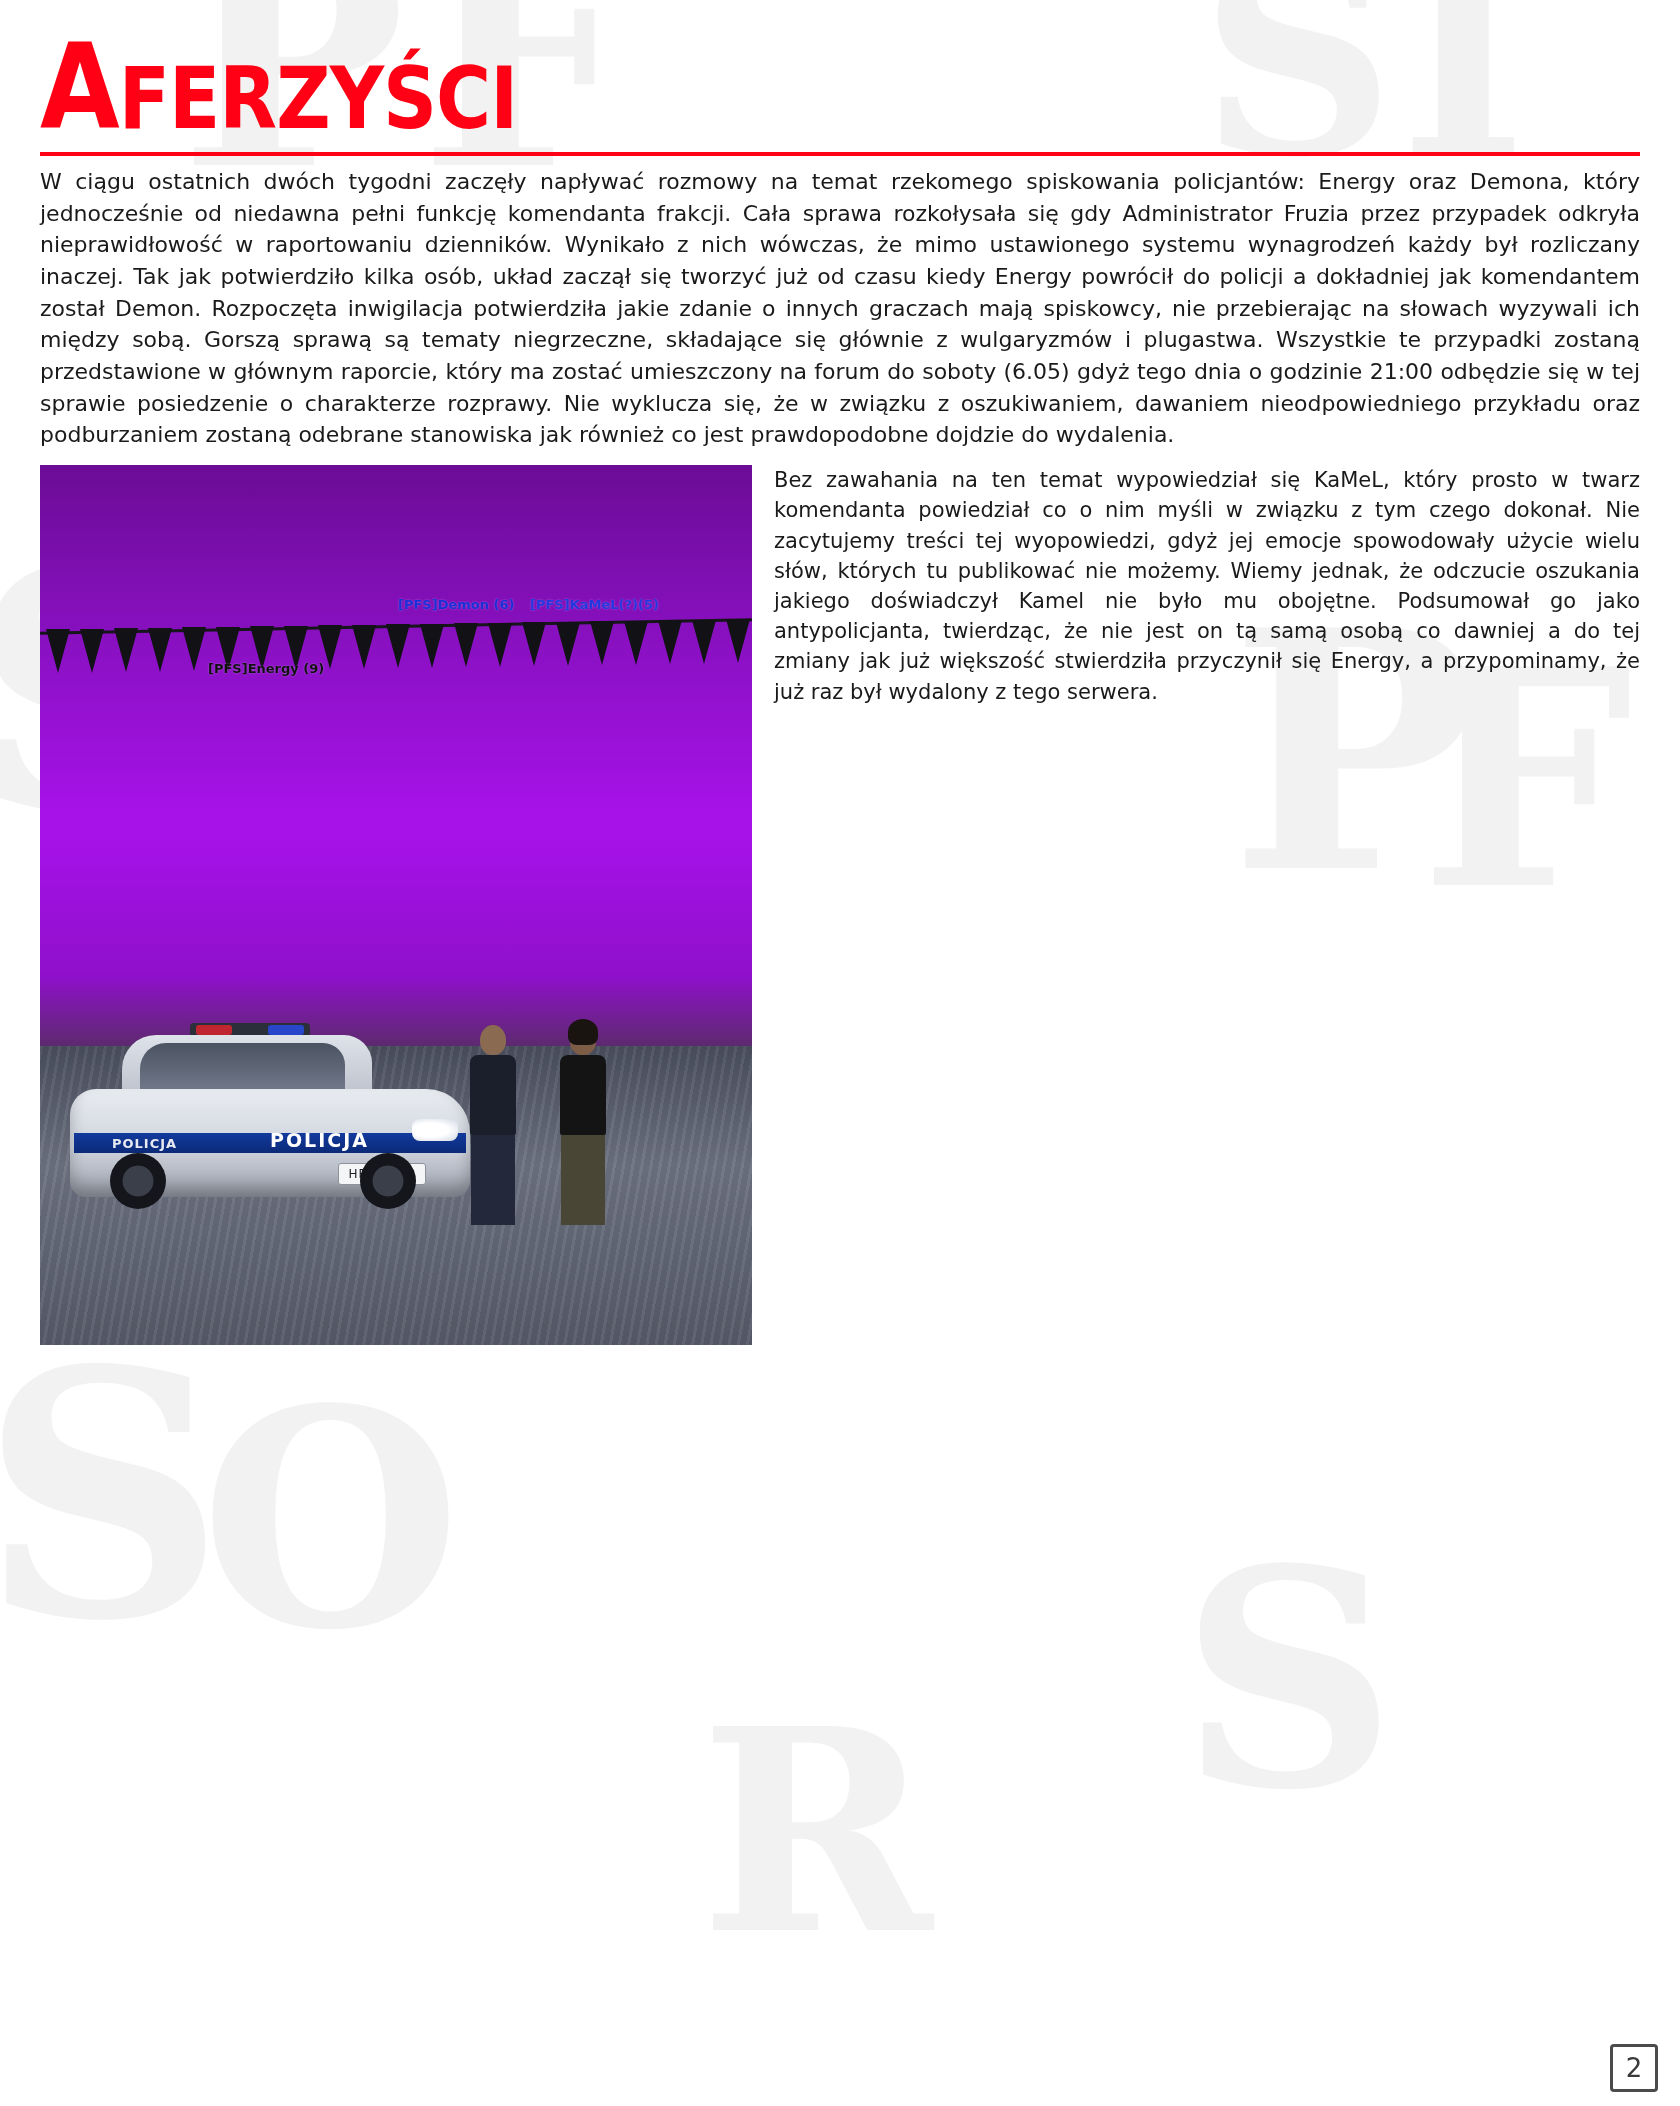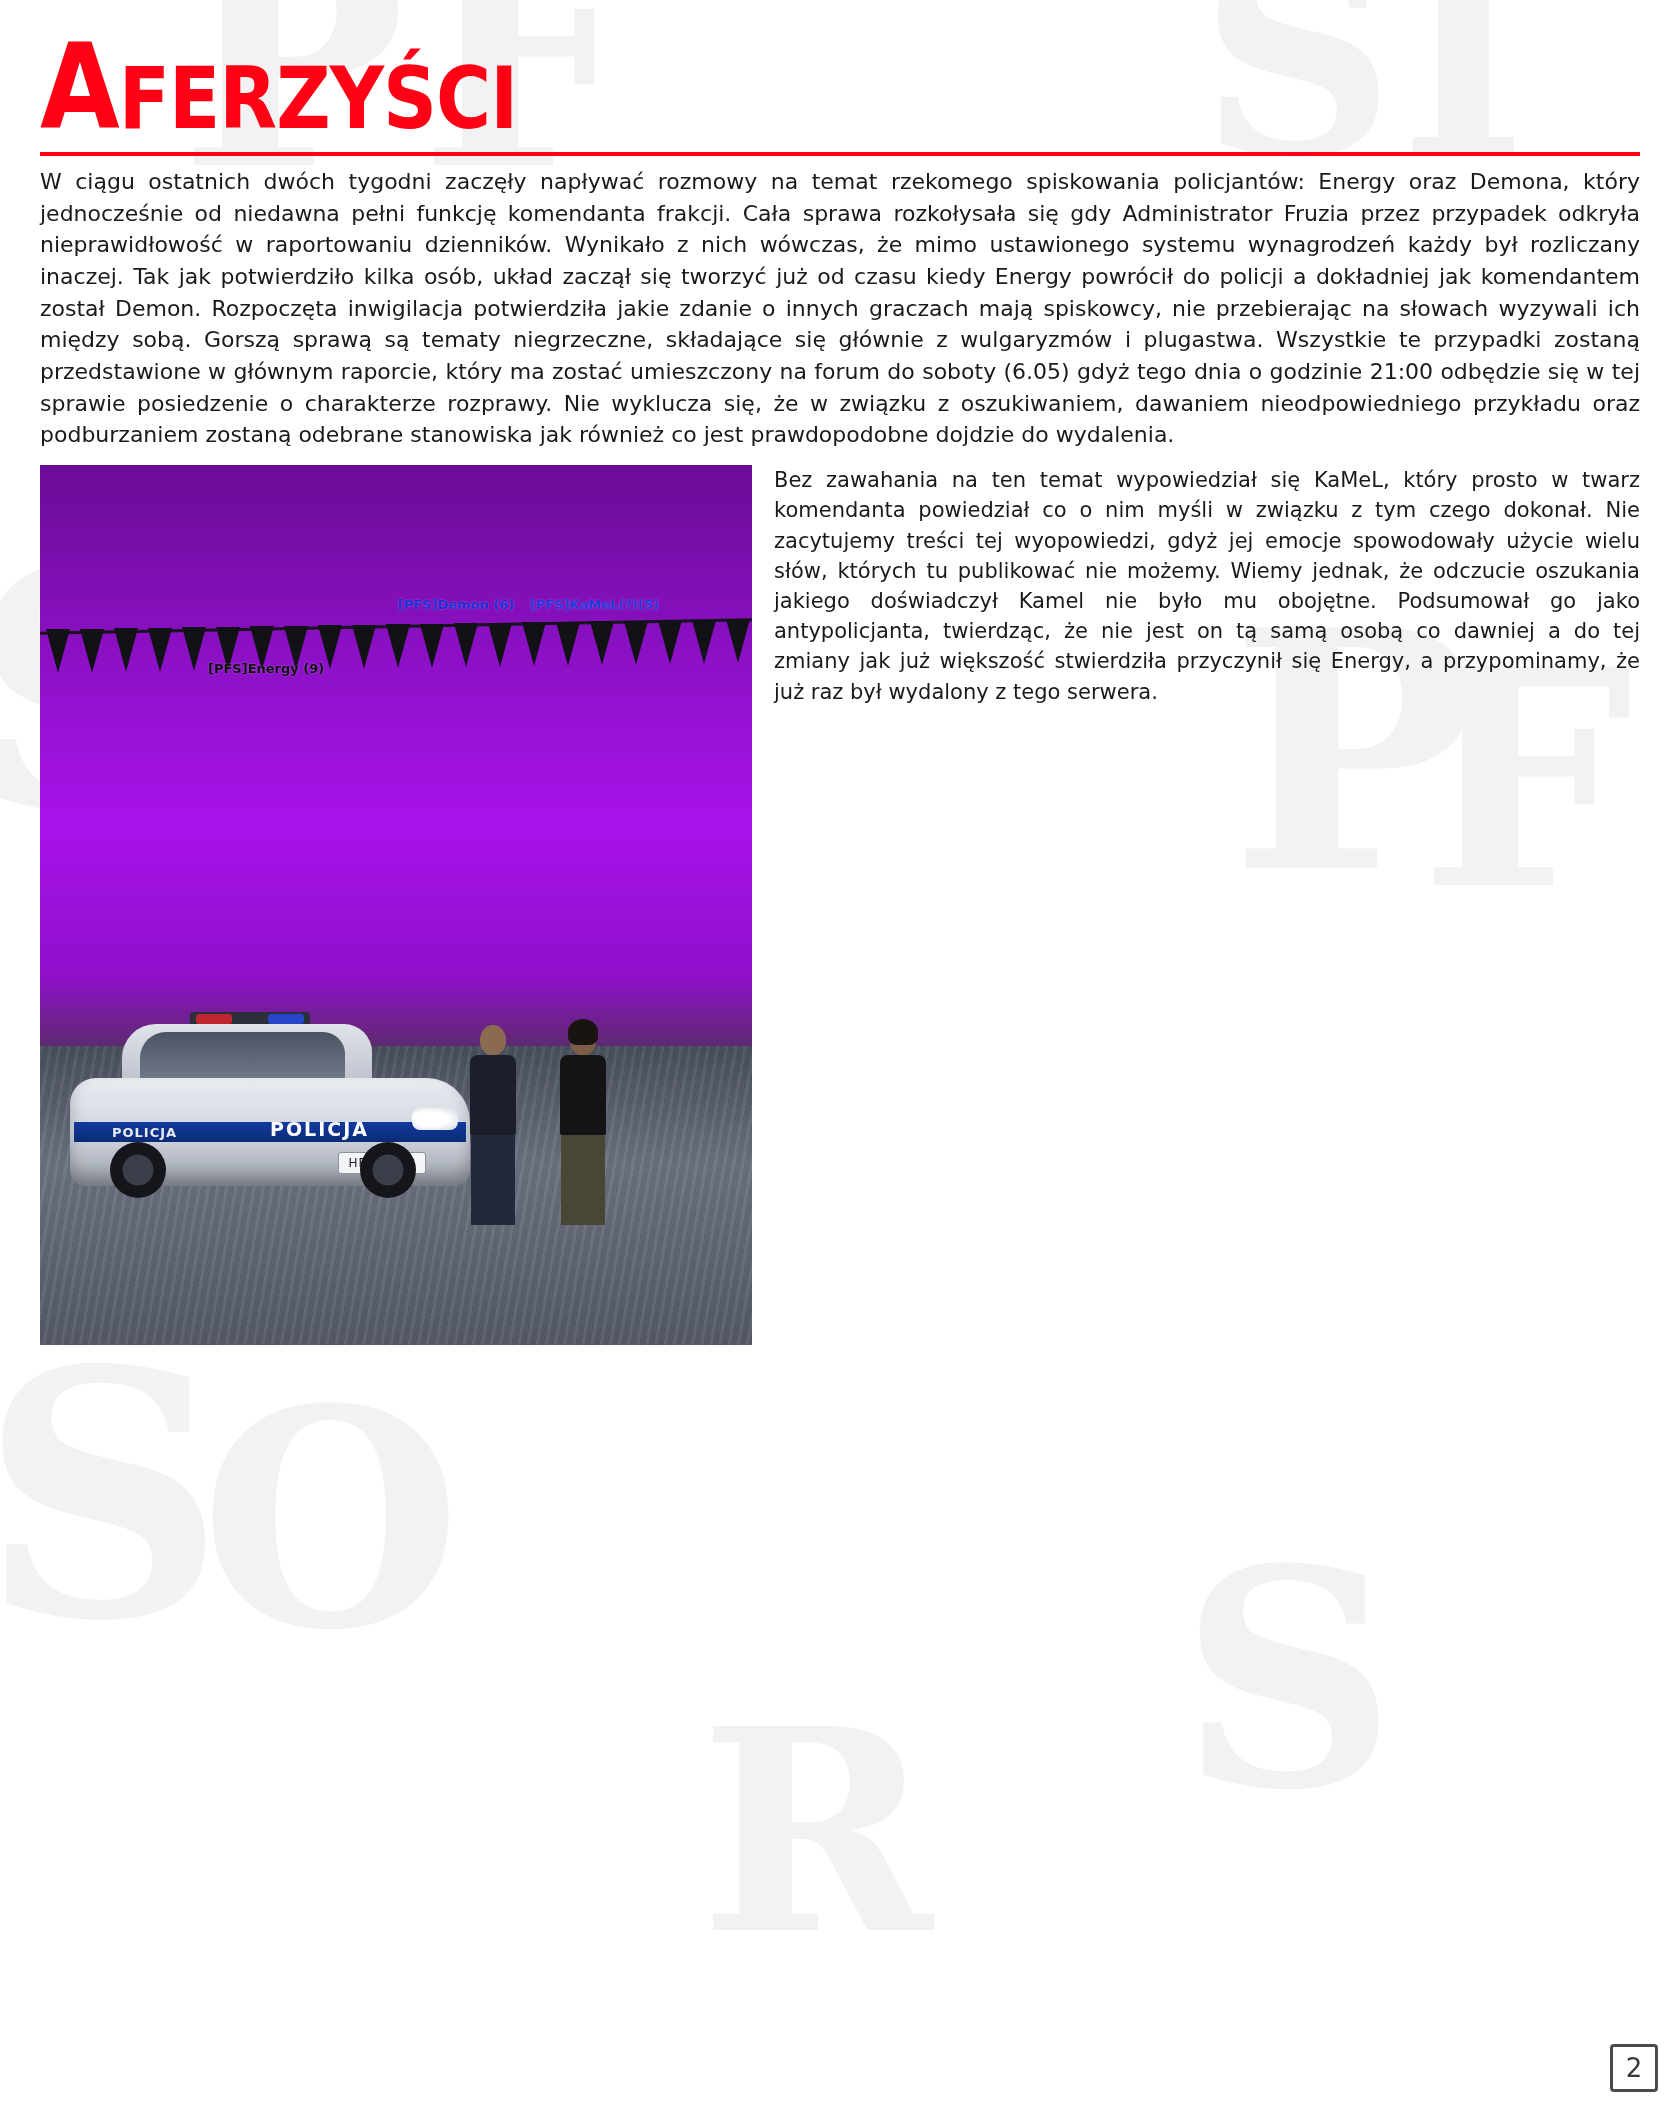--- a/index.html
+++ b/index.html
@@ -150,21 +150,21 @@
     color: #1b2fd8;
     text-shadow: 0 0 2px rgba(255,255,255,.35);
     white-space: nowrap;
   }
   .nick.dark { color: #101010; }
   .nick.blue2 { color: #2337e0; }
 
   
   .car {
     position: absolute;
-    left: 30px; bottom: 159px;
+    left: 30px; bottom: 148px;
     width: 400px; height: 180px;
   }
   .car .body {
     position:absolute; left:0; bottom:0; width:400px; height:108px;
     background: linear-gradient(180deg,#e9ecf1 0%, #cfd4dd 55%, #9aa0ab 100%);
     border-radius: 26px 44px 16px 16px;
     box-shadow: inset 0 -10px 16px rgba(0,0,0,.25);
   }
   .car .cabin {
     position:absolute; left:52px; bottom:96px; width:250px; height:66px;

